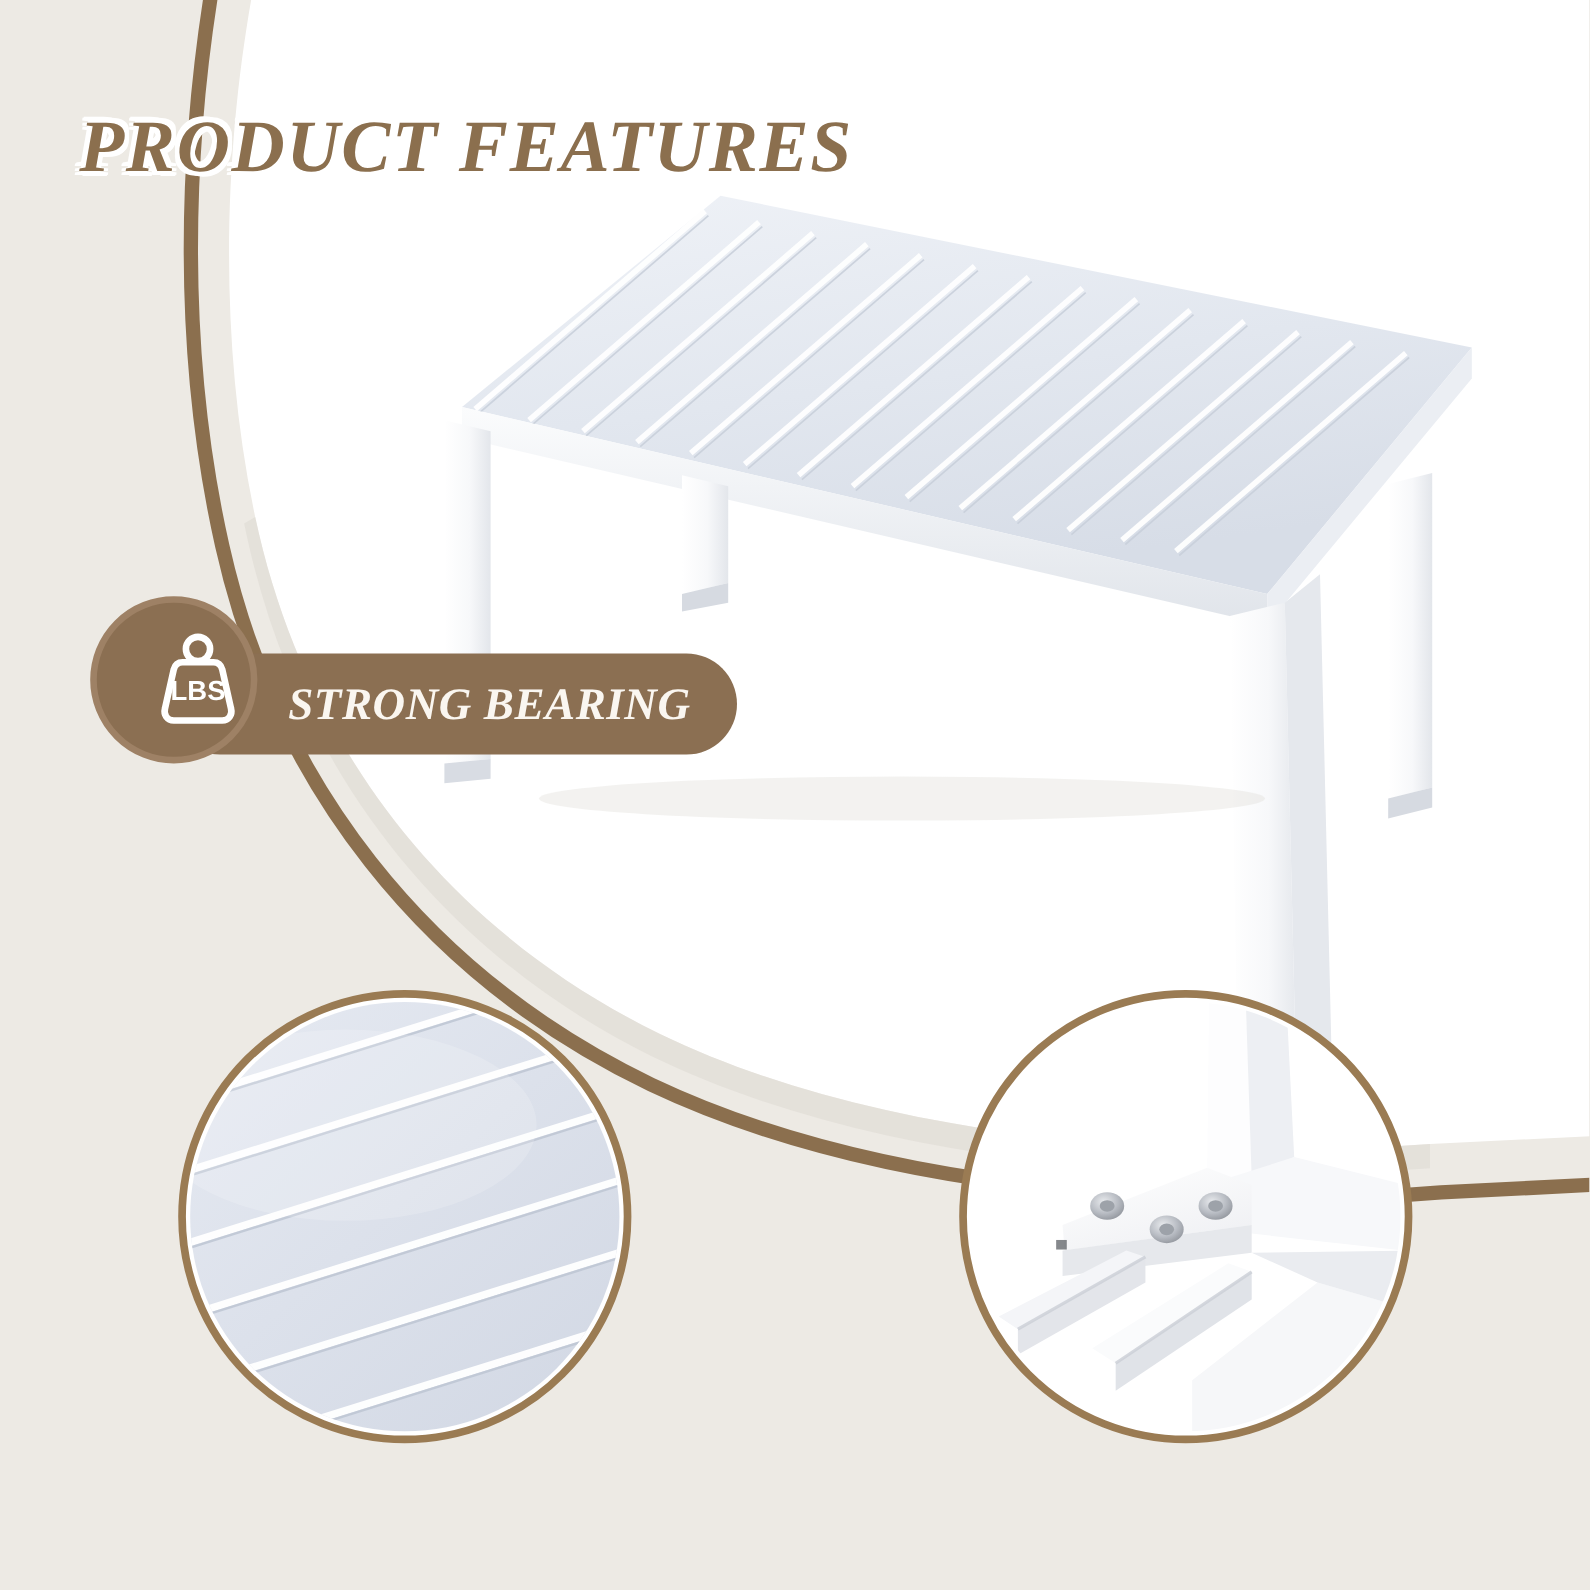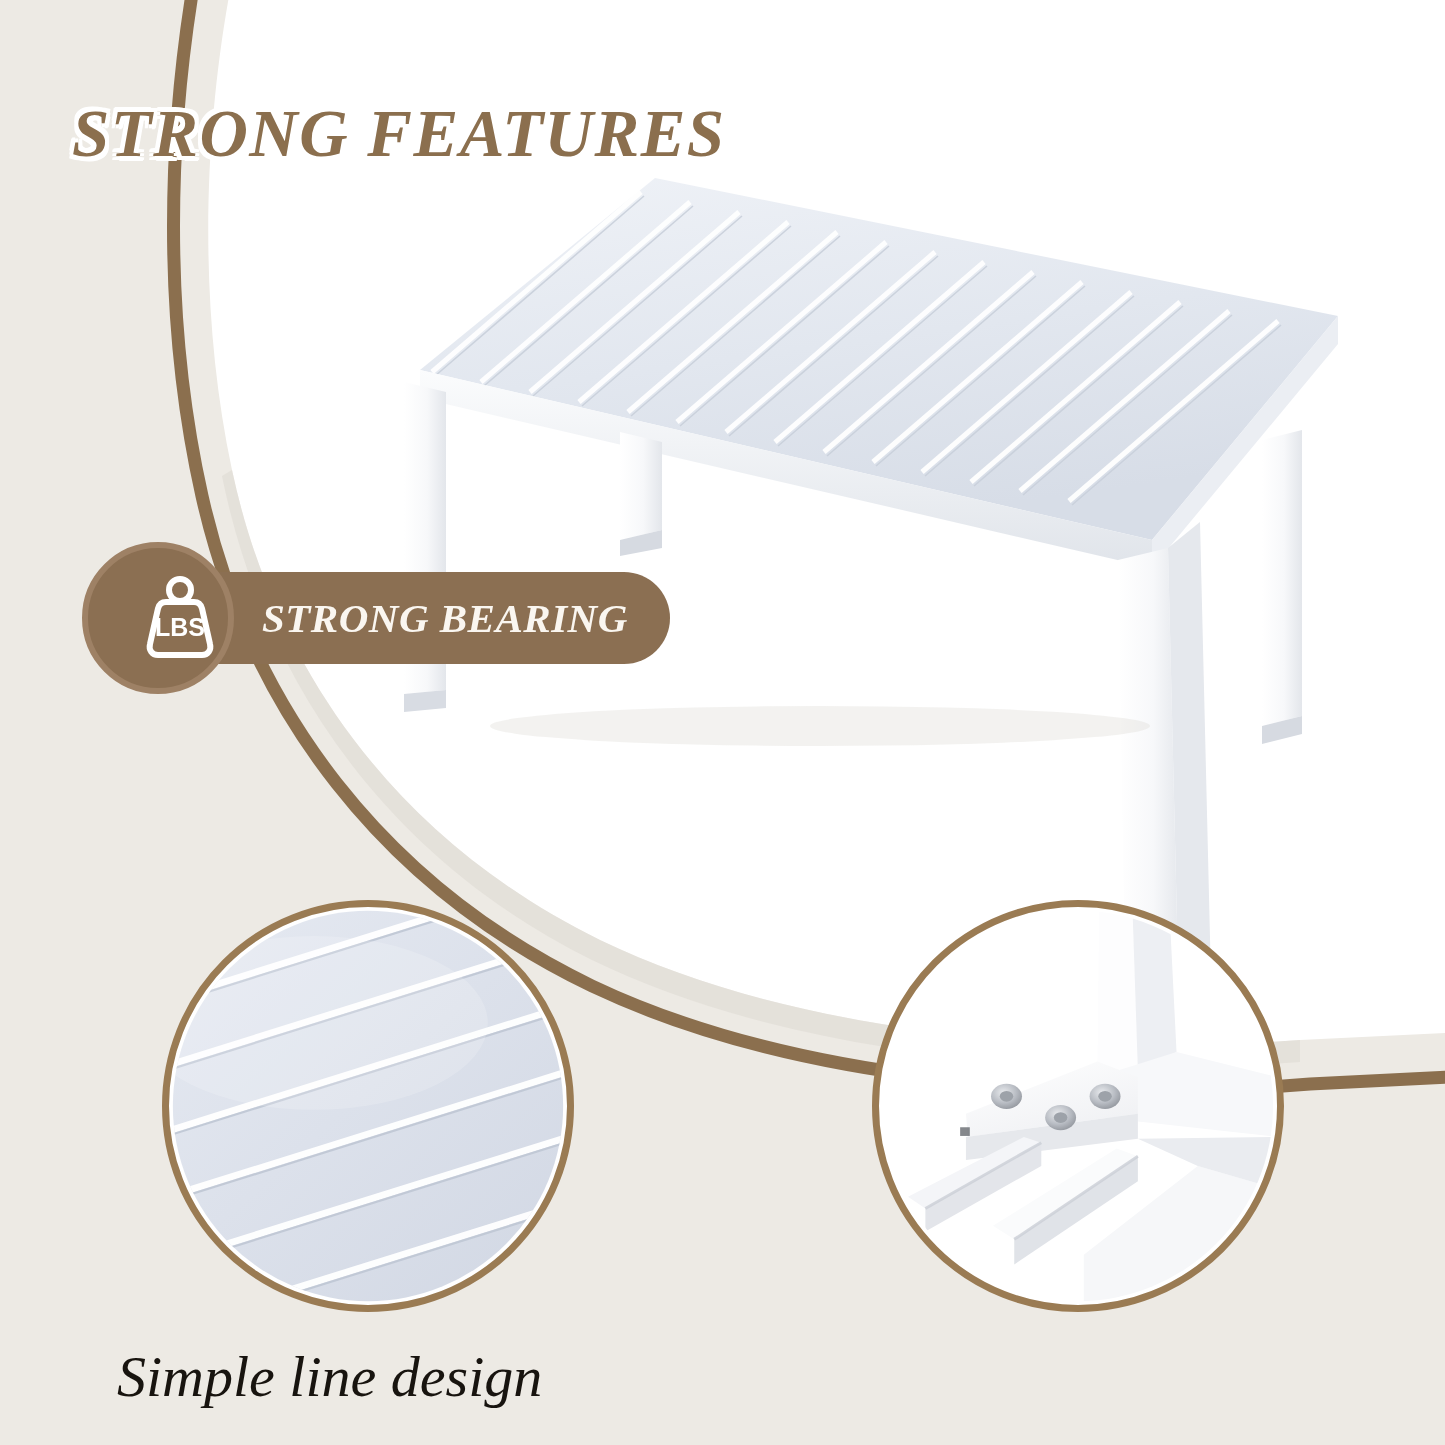--- a/index.html
+++ b/index.html
@@ -213,25 +213,25 @@
       <path d="M 1262,440 L 1302,430 L 1302,716 L 1262,726 Z" fill="url(#legGrad)"></path>
       <path d="M 1262,726 L 1302,716 L 1302,734 L 1262,744 Z" fill="#D6DAE1"></path>
 
       <path d="M 1118,560 L 1168,548 L 1182,1130 L 1128,1142 Z" fill="url(#legGrad)"></path>
       <path d="M 1168,548 L 1200,522 L 1214,1104 L 1182,1130 Z" fill="#E5E8ED"></path>
 
       <ellipse cx="820" cy="726" rx="330" ry="20" fill="#D8D5CE" opacity="0.30"></ellipse>
     </g>
   </svg>
 
-  <div id="title">STRONG FEATURES</div>
+  <div id="title">PRODUCT FEATURES</div>
 
 
   <div class="badge" id="badge-strong">
-    <div class="badge-pill" id="pill-strong" style="width: auto;">STRONG BEARING</div>
+    <div class="badge-pill" id="pill-strong" style="width: auto; margin-top: 22px;">STRONG BEARING</div>
     <div class="badge-circle">
       <svg width="96" height="96" viewBox="0 0 96 96" aria-hidden="true">
 
         <circle cx="48" cy="20" r="11" fill="none" stroke="#FFFFFF" stroke-width="6"></circle>
 
         <path d="M34,32 L62,32
                  C 66,32 69,34.5 70,38.5
                  L 78,74
                  C 79.5,80 76,85 70,85
                  L 26,85
@@ -304,15 +304,14 @@
 
         <g stroke="#CBCFD6" stroke-width="3" fill="none" opacity="0.8">
           <line x1="48" y1="312" x2="168" y2="244"></line>
           <line x1="140" y1="344" x2="268" y2="258"></line>
         </g>
         <rect x="84" y="228" width="10" height="9" fill="#5C6066" opacity="0.75"></rect>
       </g>
     </svg>
   </div>
 
-  <div class="caption" id="cap-left">Simple line design</div>
 
 </div>
 
 </body></html>

